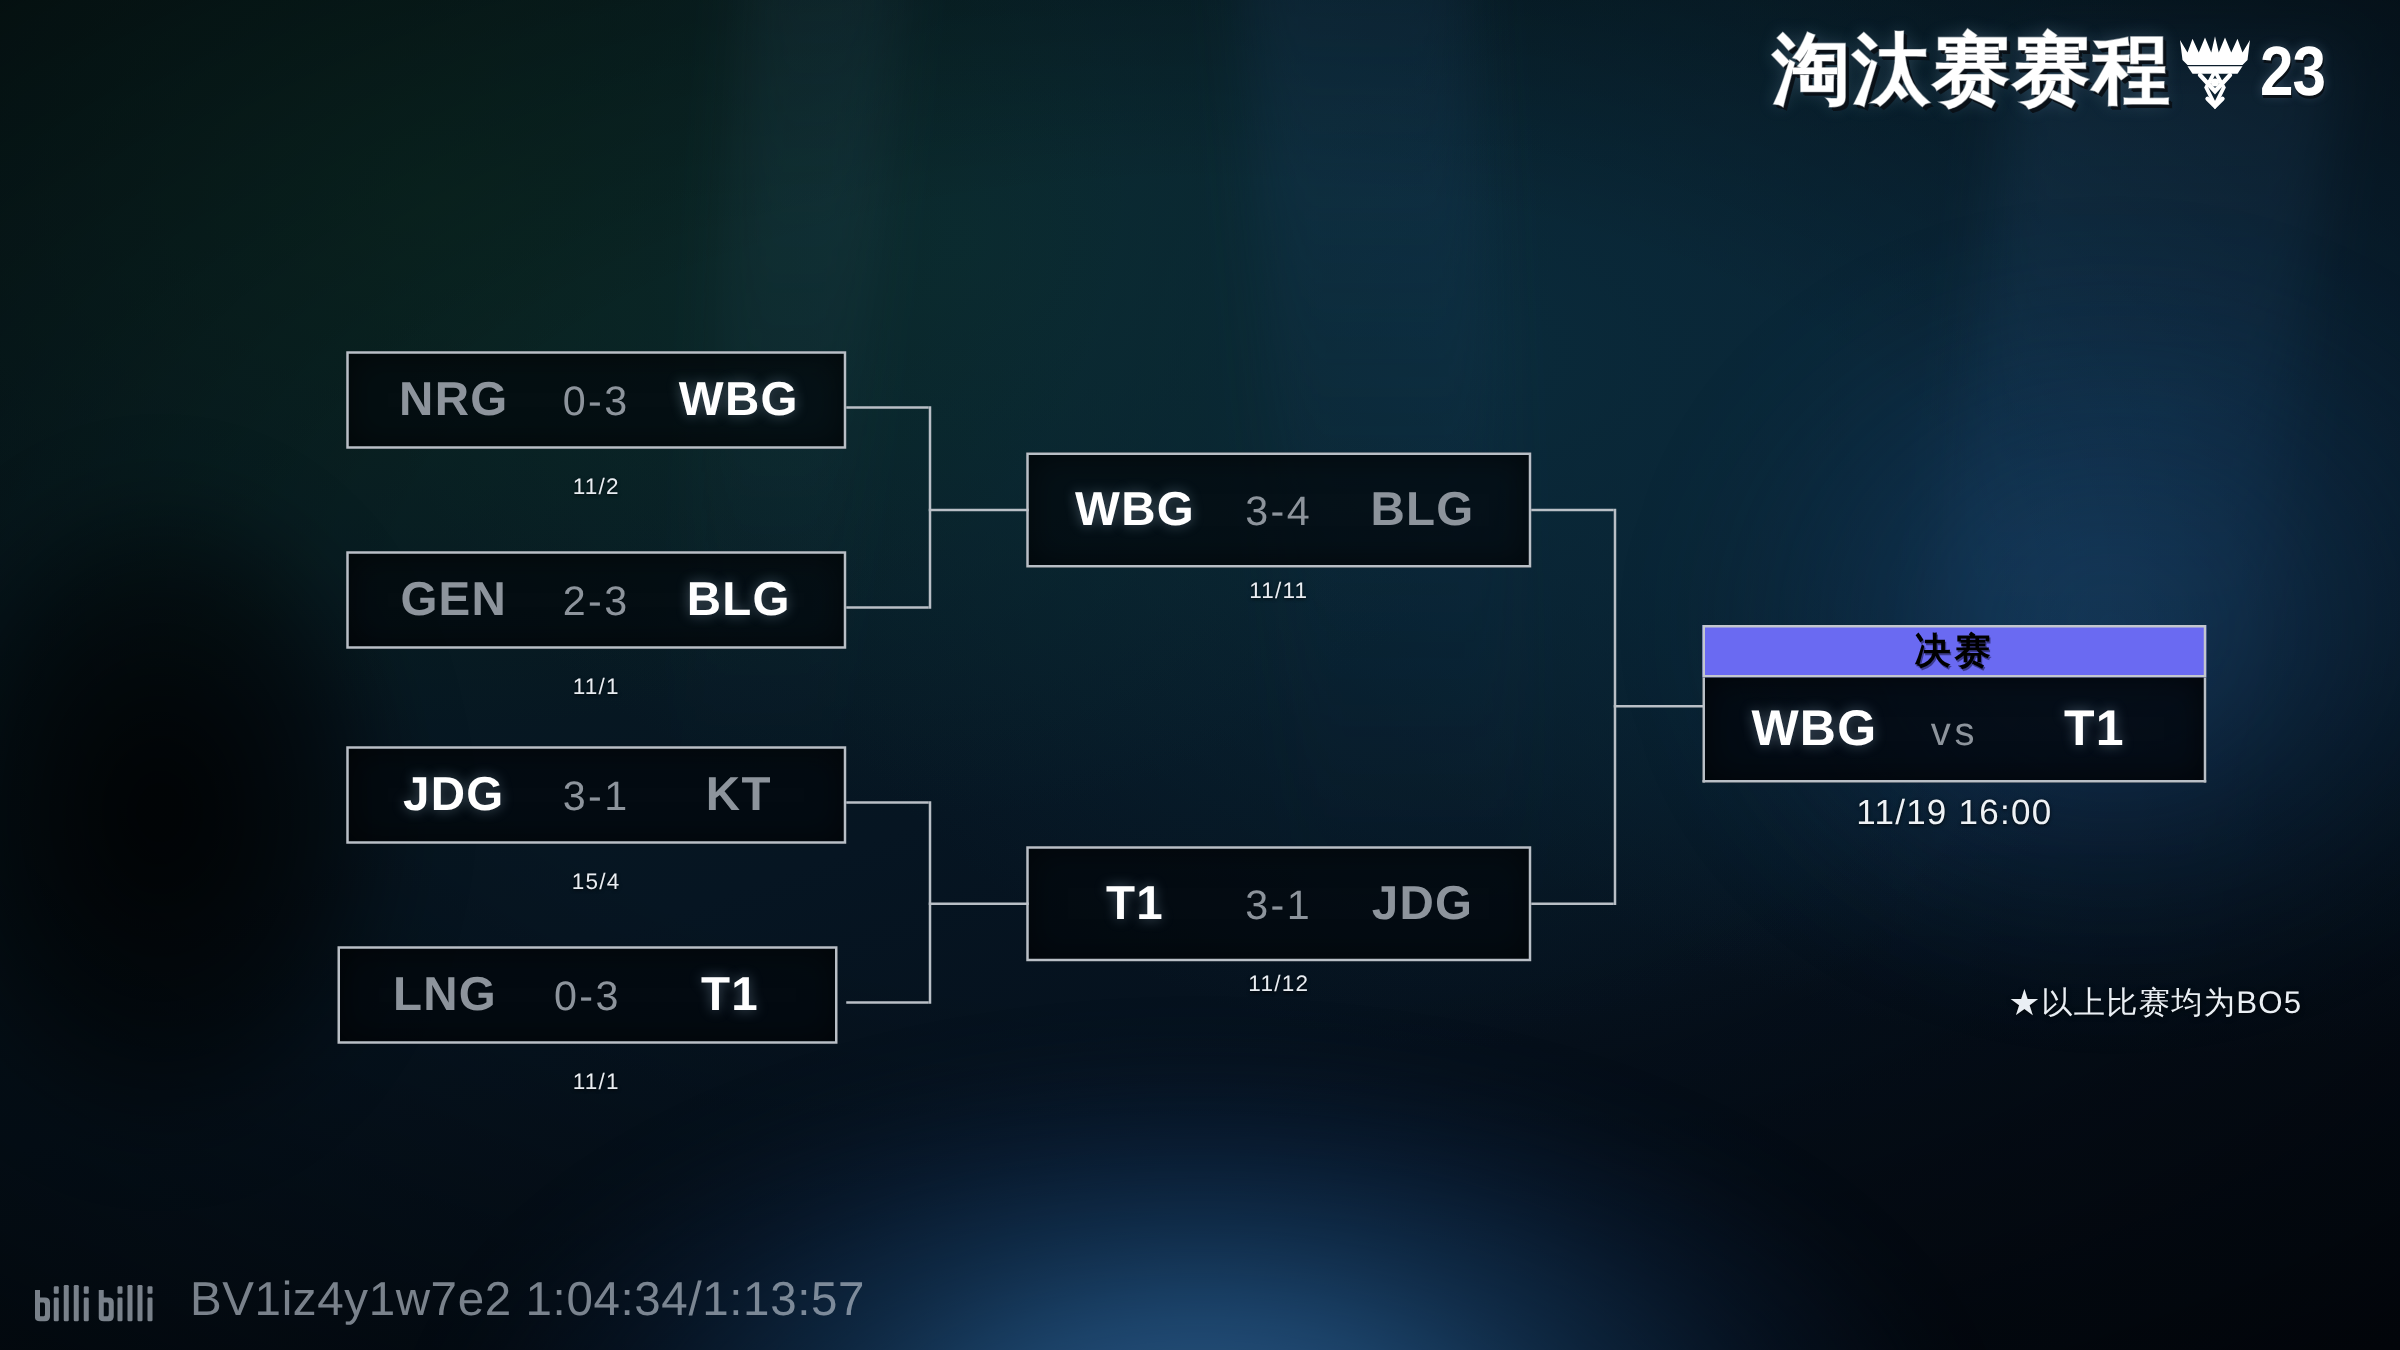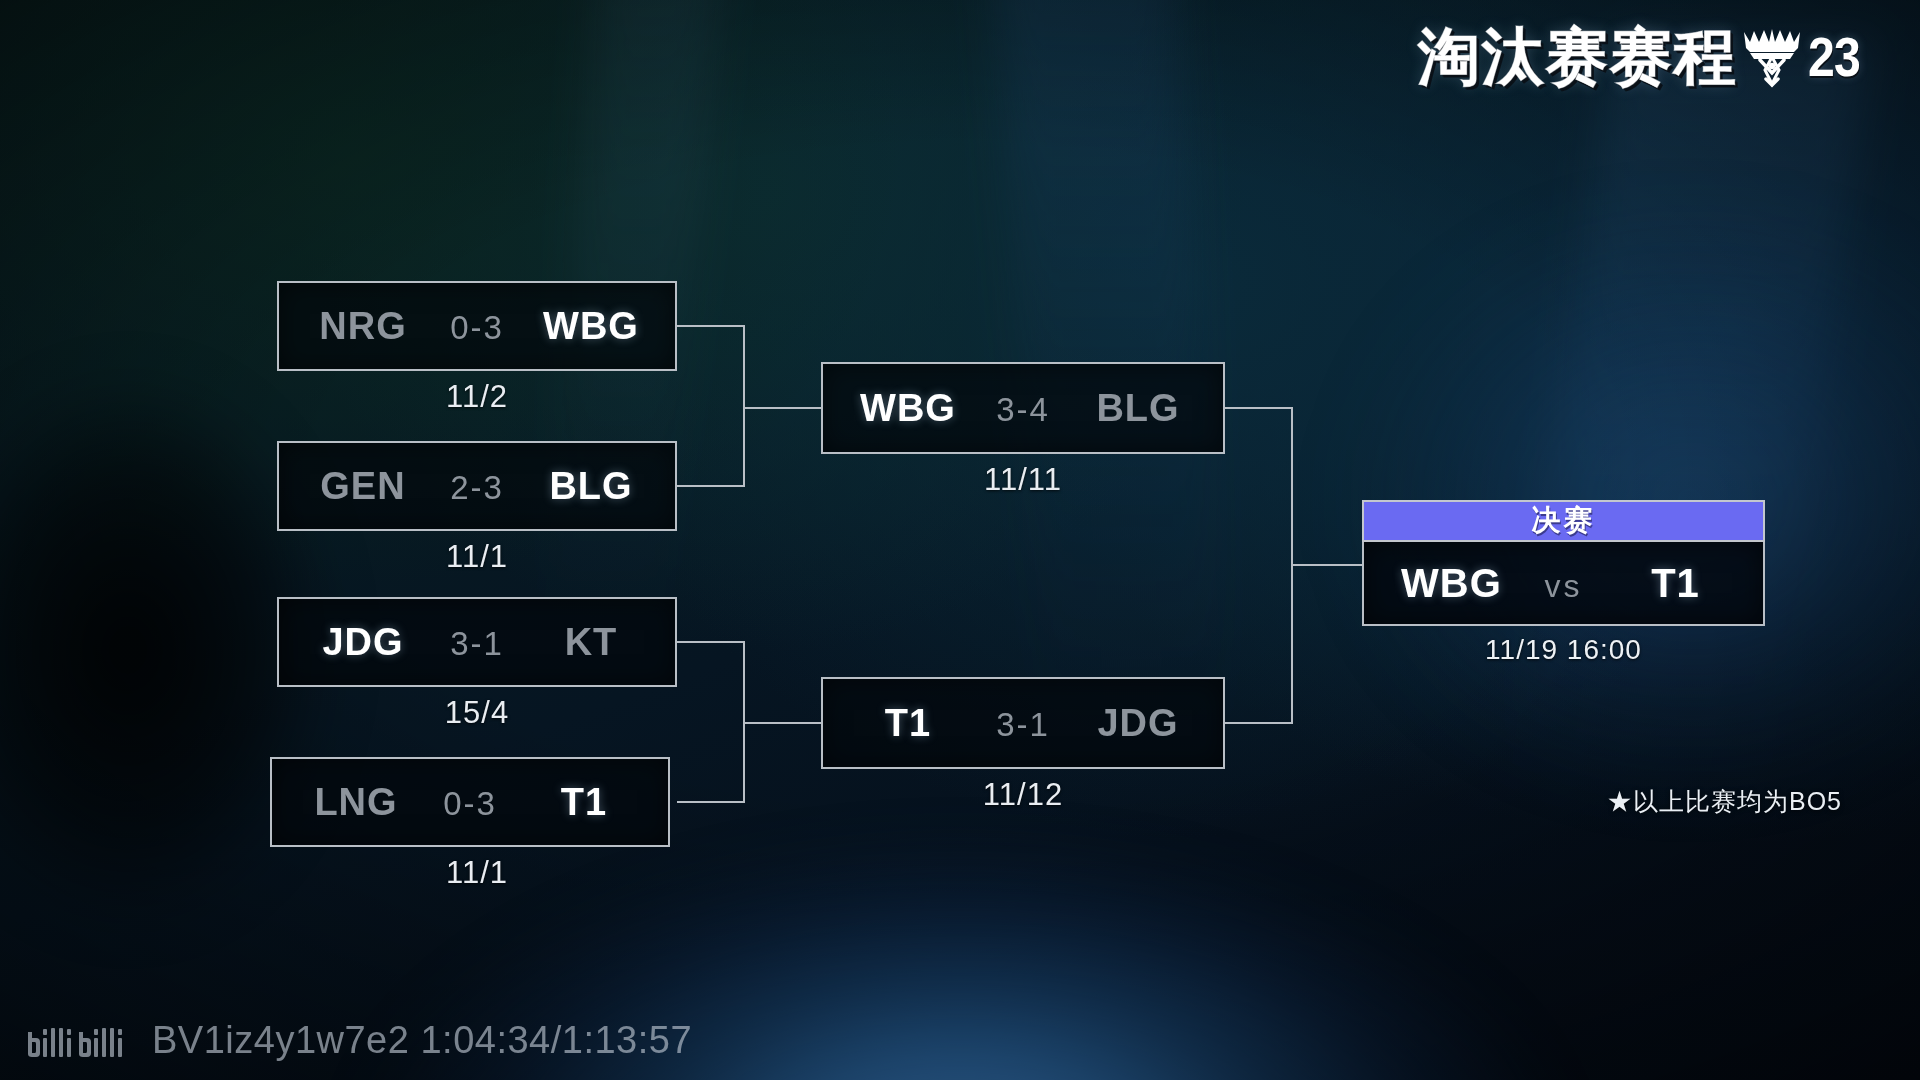--- a/index.html
+++ b/index.html
@@ -130,50 +130,50 @@
   .score {
     font-size: 33px;
     font-weight: normal;
     color: #8d949c;
     letter-spacing: 2px;
     white-space: nowrap;
     text-align: center;
   }
   .match-date {
     position: absolute;
-    font-size: 31px;
+    font-size: 18px;
     color: #e9edf2;
     letter-spacing: 1px;
     text-align: center;
     white-space: nowrap;
     text-shadow: 0 1px 3px rgba(0,0,0,0.75);
   }
 
   
-  .qf { width: 400px; height: 90px; }
+  .qf { width: 400px; height: 78px; }
   .qf .team  { width: 124px; }
   .qf .score { width: 104px; }
   
   .sf { width: 404px; height: 92px; }
   .sf .team  { width: 126px; }
   .sf .score { width: 104px; }
 
   
   .final-wrap { position: absolute; }
   .final-header {
     box-sizing: border-box;
     width: 403px; height: 42px;
     background: #6a6af2;
     border: 2px solid #c3c7ce;
     display: flex; align-items: center; justify-content: center;
   }
   .final-header-label {
     font-size: 29px;
     font-weight: bold;
-    color: #ffffff;
+    color: #000000;
     letter-spacing: 3px;
     text-shadow: 1px 2px 0 rgba(20,20,60,0.55);
   }
   .final-body {
     box-sizing: border-box;
     width: 403px; height: 84px;
     border: 2px solid #b9bfc6;
     border-top: none;
     background: rgba(3,6,12,0.80);
     box-shadow: inset 0 0 26px rgba(0,0,0,0.6);

